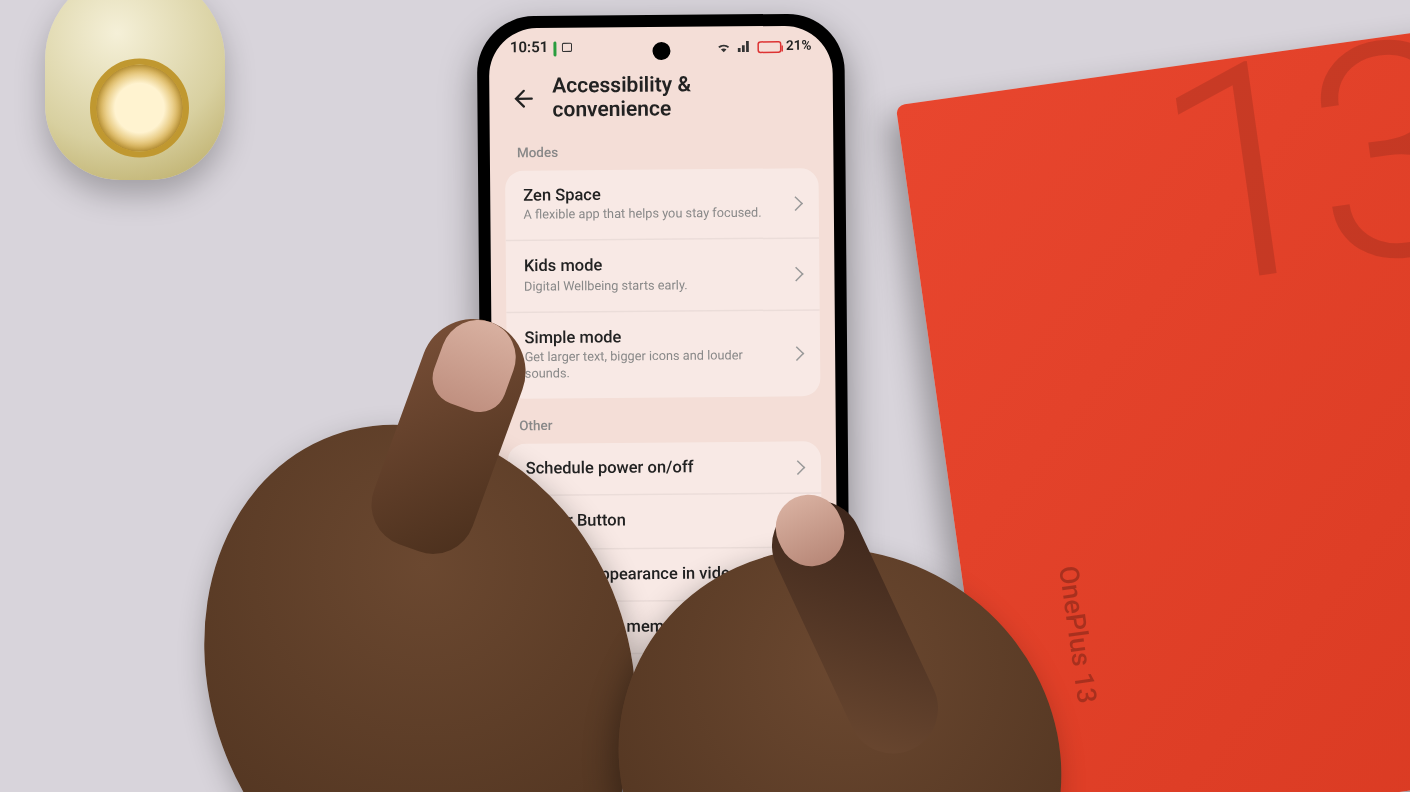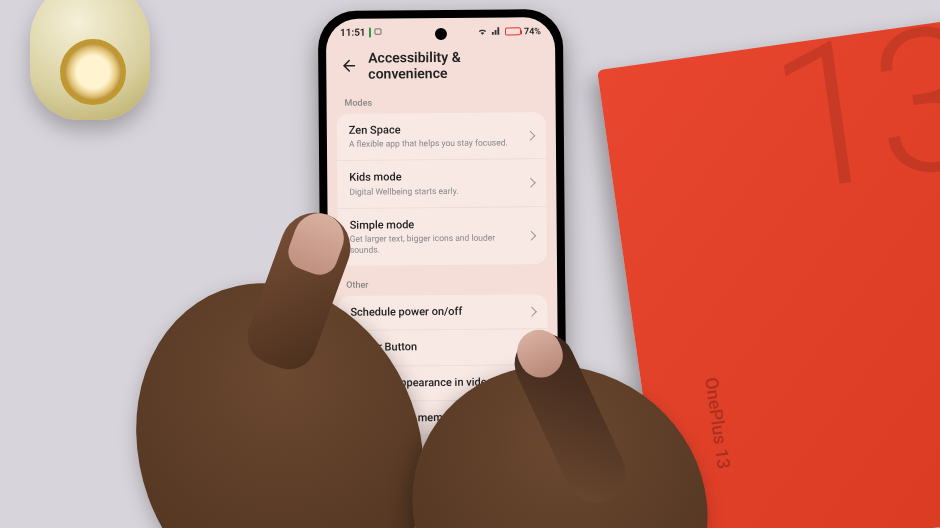--- a/index.html
+++ b/index.html
@@ -268,35 +268,35 @@
   <div class="big-number">13</div>
   <div class="brand">OnePlus 13</div>
 </div>
 
 <div class="phone">
   <div class="phone-screen">
     <div class="camera-hole"></div>
 
     <div class="status-bar">
       <div class="status-left">
-        <span>11:51</span>
+        <span>10:51</span>
         <span class="dot"></span>
         <svg viewBox="0 0 24 24" fill="none" stroke="#333" stroke-width="2">
             <rect x="3" y="4" width="18" height="16" rx="2"></rect>
           </svg>
       </div>
       <div class="status-right">
         <svg viewBox="0 0 24 24" fill="#333">
             <path d="M12 20l-4-4c2-2 6-2 8 0l-4 4zm-8-8c4-4 12-4 16 0l-2 2c-3-3-9-3-12 0l-2-2z"></path>
           </svg>
         <svg viewBox="0 0 24 24" fill="#333">
             <path d="M2 20h4v-6H2v6zm6 0h4V10H8v10zm6 0h4V4h-4v16z"></path>
           </svg>
         <span class="battery-box"><span class="battery-fill"></span></span>
-        <span class="battery-pct">74%</span>
+        <span class="battery-pct">21%</span>
       </div>
     </div>
 
     <div class="header">
       <svg viewBox="0 0 24 24" fill="none" stroke="#222" stroke-width="2" stroke-linecap="round">
           <path d="M19 12H5m7-7l-7 7 7 7"></path>
         </svg>
       <span>Accessibility &amp; convenience</span>
     </div>
 

